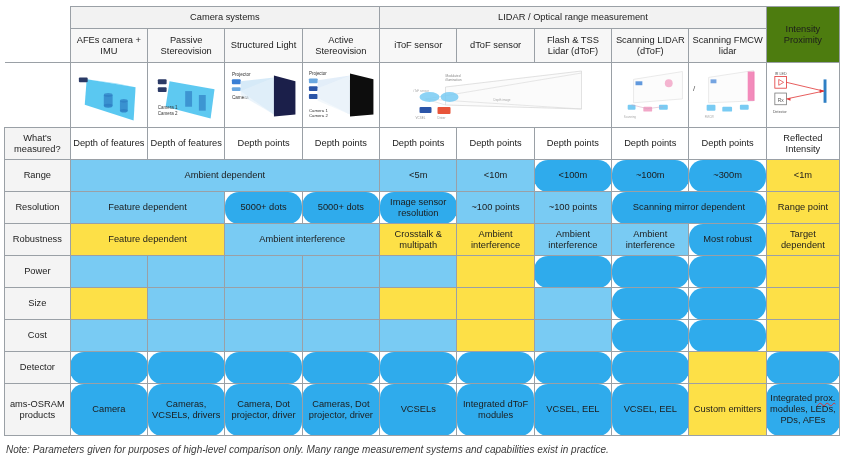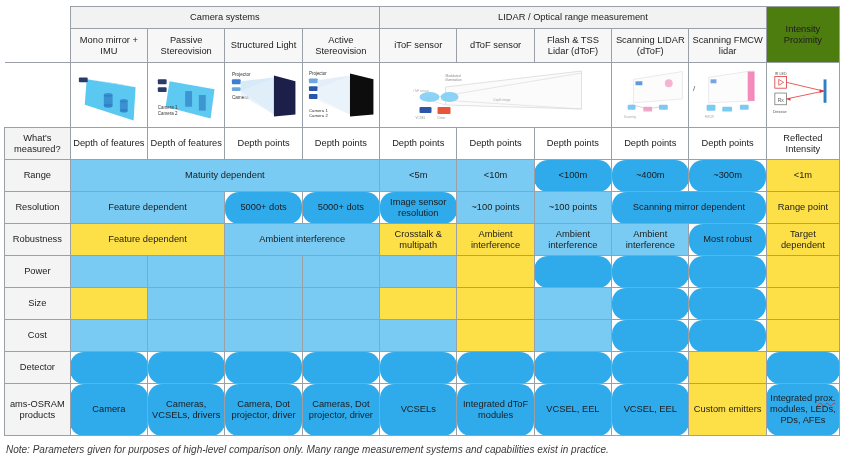--- a/index.html
+++ b/index.html
@@ -138,21 +138,21 @@
 
       <tr>
         <td class="band-empty"></td>
         <td class="band" colspan="4">Camera systems</td>
         <td class="band" colspan="5">LIDAR / Optical range measurement</td>
         <td class="band-intensity" rowspan="2">Intensity Proximity</td>
       </tr>
 
       <tr>
         <td class="coltitle blank"></td>
-        <td class="coltitle">Mono mirror + IMU</td>
+        <td class="coltitle">AFEs camera + IMU</td>
         <td class="coltitle">Passive Stereovision</td>
         <td class="coltitle">Structured Light</td>
         <td class="coltitle">Active Stereovision</td>
         <td class="coltitle">iToF sensor</td>
         <td class="coltitle">dToF sensor</td>
         <td class="coltitle">Flash &amp; TSS Lidar (dToF)</td>
         <td class="coltitle">Scanning LIDAR (dToF)</td>
         <td class="coltitle">Scanning FMCW lidar</td>
       </tr>
 
@@ -283,25 +283,25 @@
         <td class="s-none">Depth points</td>
         <td class="s-none">Depth points</td>
         <td class="s-none">Depth points</td>
         <td class="s-none">Depth points</td>
         <td class="s-none">Depth points</td>
         <td class="s-none">Reflected Intensity</td>
       </tr>
 
       <tr class="drow">
         <td class="rlabel">Range</td>
-        <td class="cellblue s-mid" colspan="4">Maturity dependent</td>
+        <td class="cellblue s-mid" colspan="4">Ambient dependent</td>
         <td class="cellblue s-mid">&lt;5m</td>
         <td class="cellblue s-mid">&lt;10m</td>
         <td class="cellblue s-dark">&lt;100m</td>
-        <td class="cellblue s-dark">~400m</td>
+        <td class="cellblue s-dark">~100m</td>
         <td class="cellblue s-dark">~300m</td>
         <td class="cellblue s-light">&lt;1m</td>
       </tr>
 
       <tr class="drow">
         <td class="rlabel">Resolution</td>
         <td class="cellblue s-mid" colspan="2">Feature dependent</td>
         <td class="cellblue s-dark">5000+ dots</td>
         <td class="cellblue s-dark">5000+ dots</td>
         <td class="cellblue s-dark">Image sensor resolution</td>

